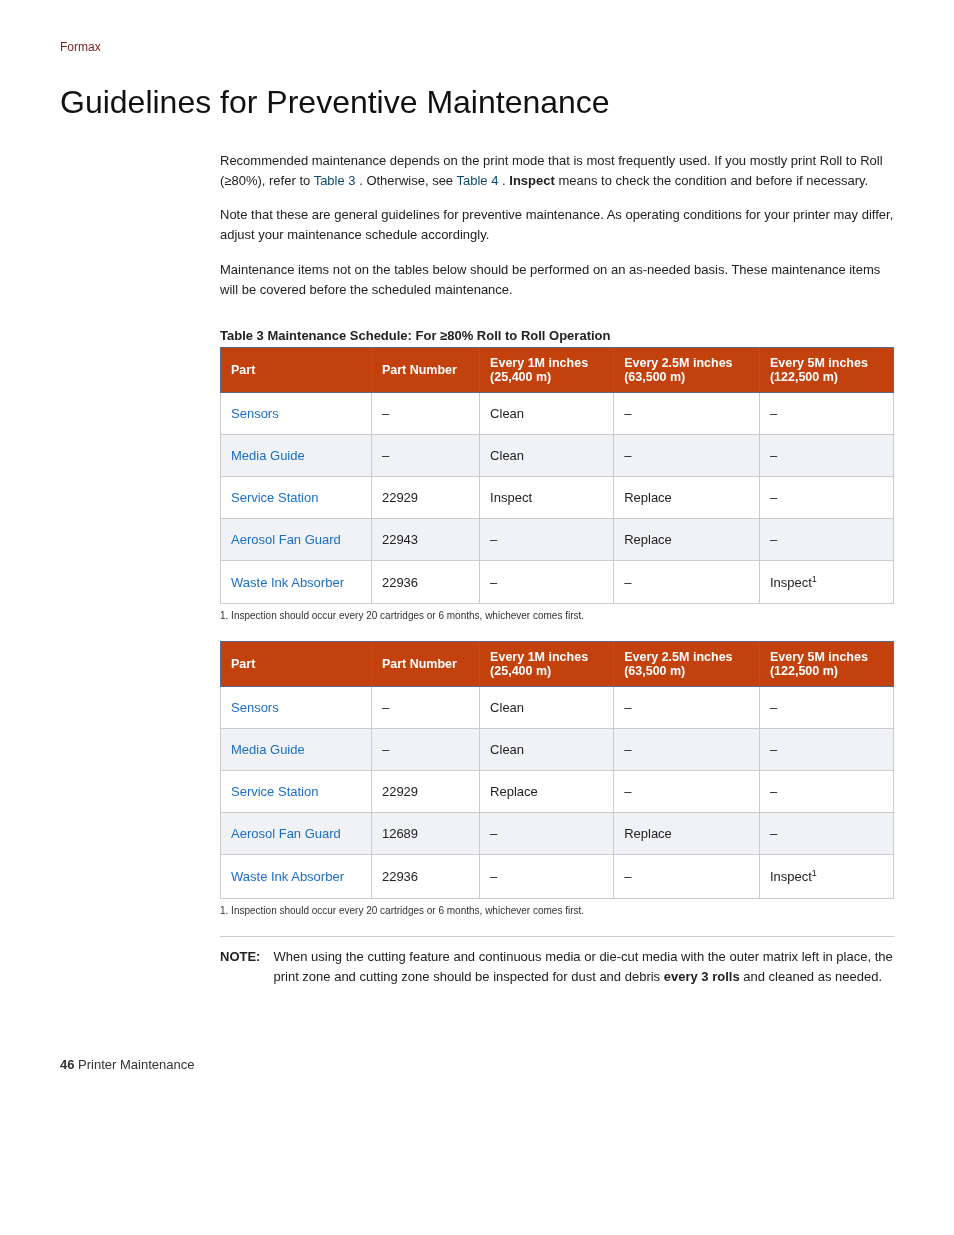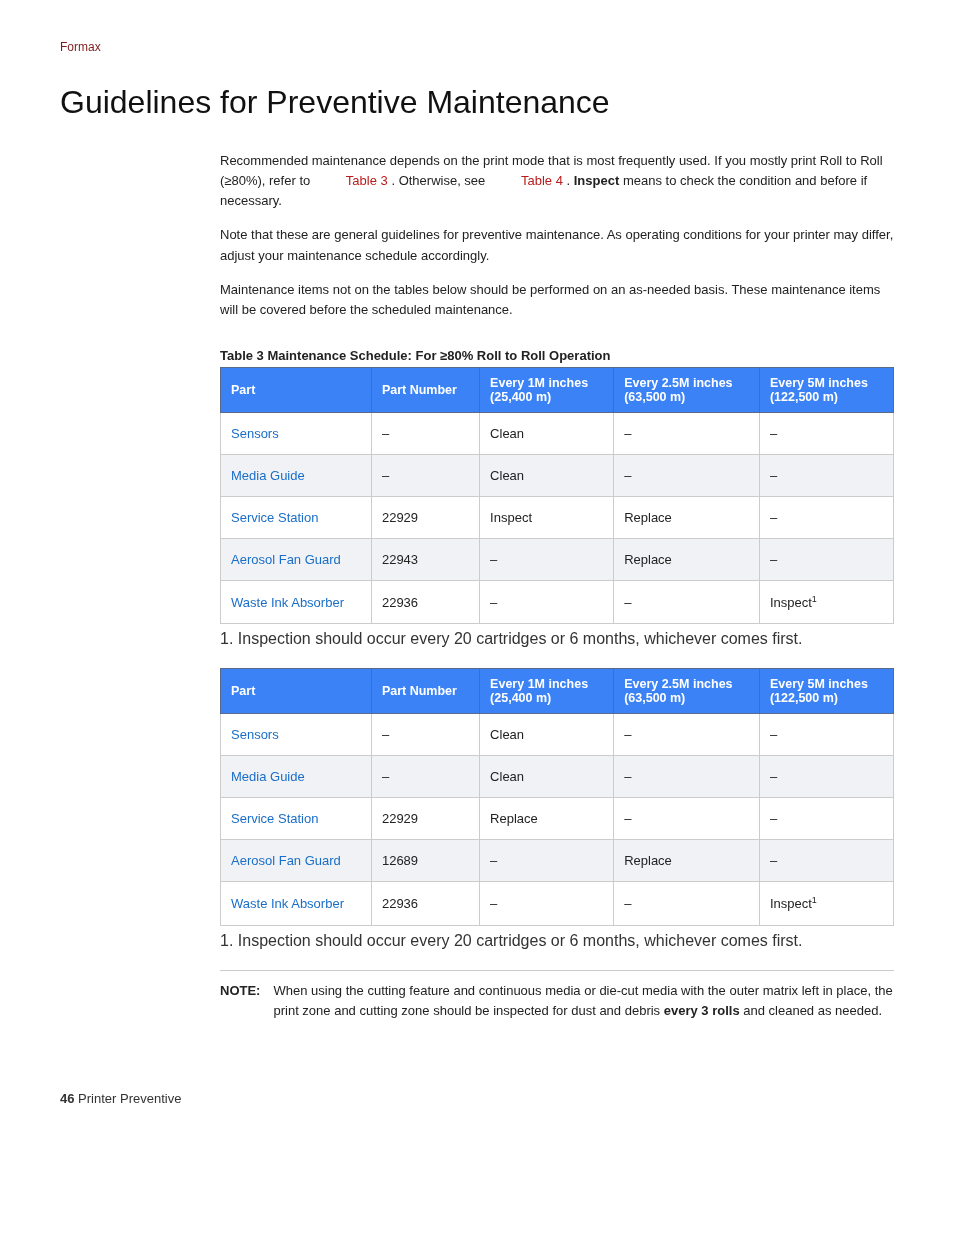--- a/index.html
+++ b/index.html
@@ -26,38 +26,37 @@
     }
     .content-area {
       margin-left: 160px;
     }
     .intro-para {
       margin-bottom: 14px;
       line-height: 1.55;
       font-size: 13px;
     }
     a.table-link {
-      color: #b91c1c;
+      color: #0c4a6e;
       text-decoration: none;
-      margin-left: 32px;
     }
     .table-caption {
       font-size: 13px;
       font-weight: bold;
       margin-top: 28px;
       margin-bottom: 4px;
     }
     .maint-table {
       width: 100%;
       border-collapse: collapse;
       font-size: 13px;
       margin-bottom: 6px;
     }
     .maint-table thead tr {
-      background-color: #3b82f6;
+      background-color: #c2410c;
       color: #fff;
     }
     .maint-table thead th {
       padding: 8px 10px;
       text-align: left;
       font-weight: bold;
       font-size: 12.5px;
       border: 1px solid #5a6a8b;
     }
     .maint-table tbody tr:nth-child(even) {
@@ -69,21 +68,21 @@
     .maint-table tbody td {
       padding: 13px 10px;
       border: 1px solid #ccc;
       font-size: 13px;
     }
     .maint-table tbody td.part-name a {
       color: #1a6ec7;
       text-decoration: none;
     }
     .footnote {
-      font-size: 16px;
+      font-size: 10px;
       margin-top: 6px;
       margin-bottom: 20px;
       color: #333;
     }
     .note-box {
       margin-top: 18px;
       padding: 10px 0;
       border-top: 1px solid #ccc;
       display: flex;
       gap: 13px;
@@ -234,14 +233,14 @@
       <strong>every 3 rolls</strong>
       <span> </span><span>and cleaned as needed.</span>
     </span>
   </div>
 
 </div>
 
 <div class="page-footer">
   <strong>46</strong>
   <span>  </span>
-  <span>Printer Preventive</span>
+  <span>Printer Maintenance</span>
 </div>
 
 </body></html>

